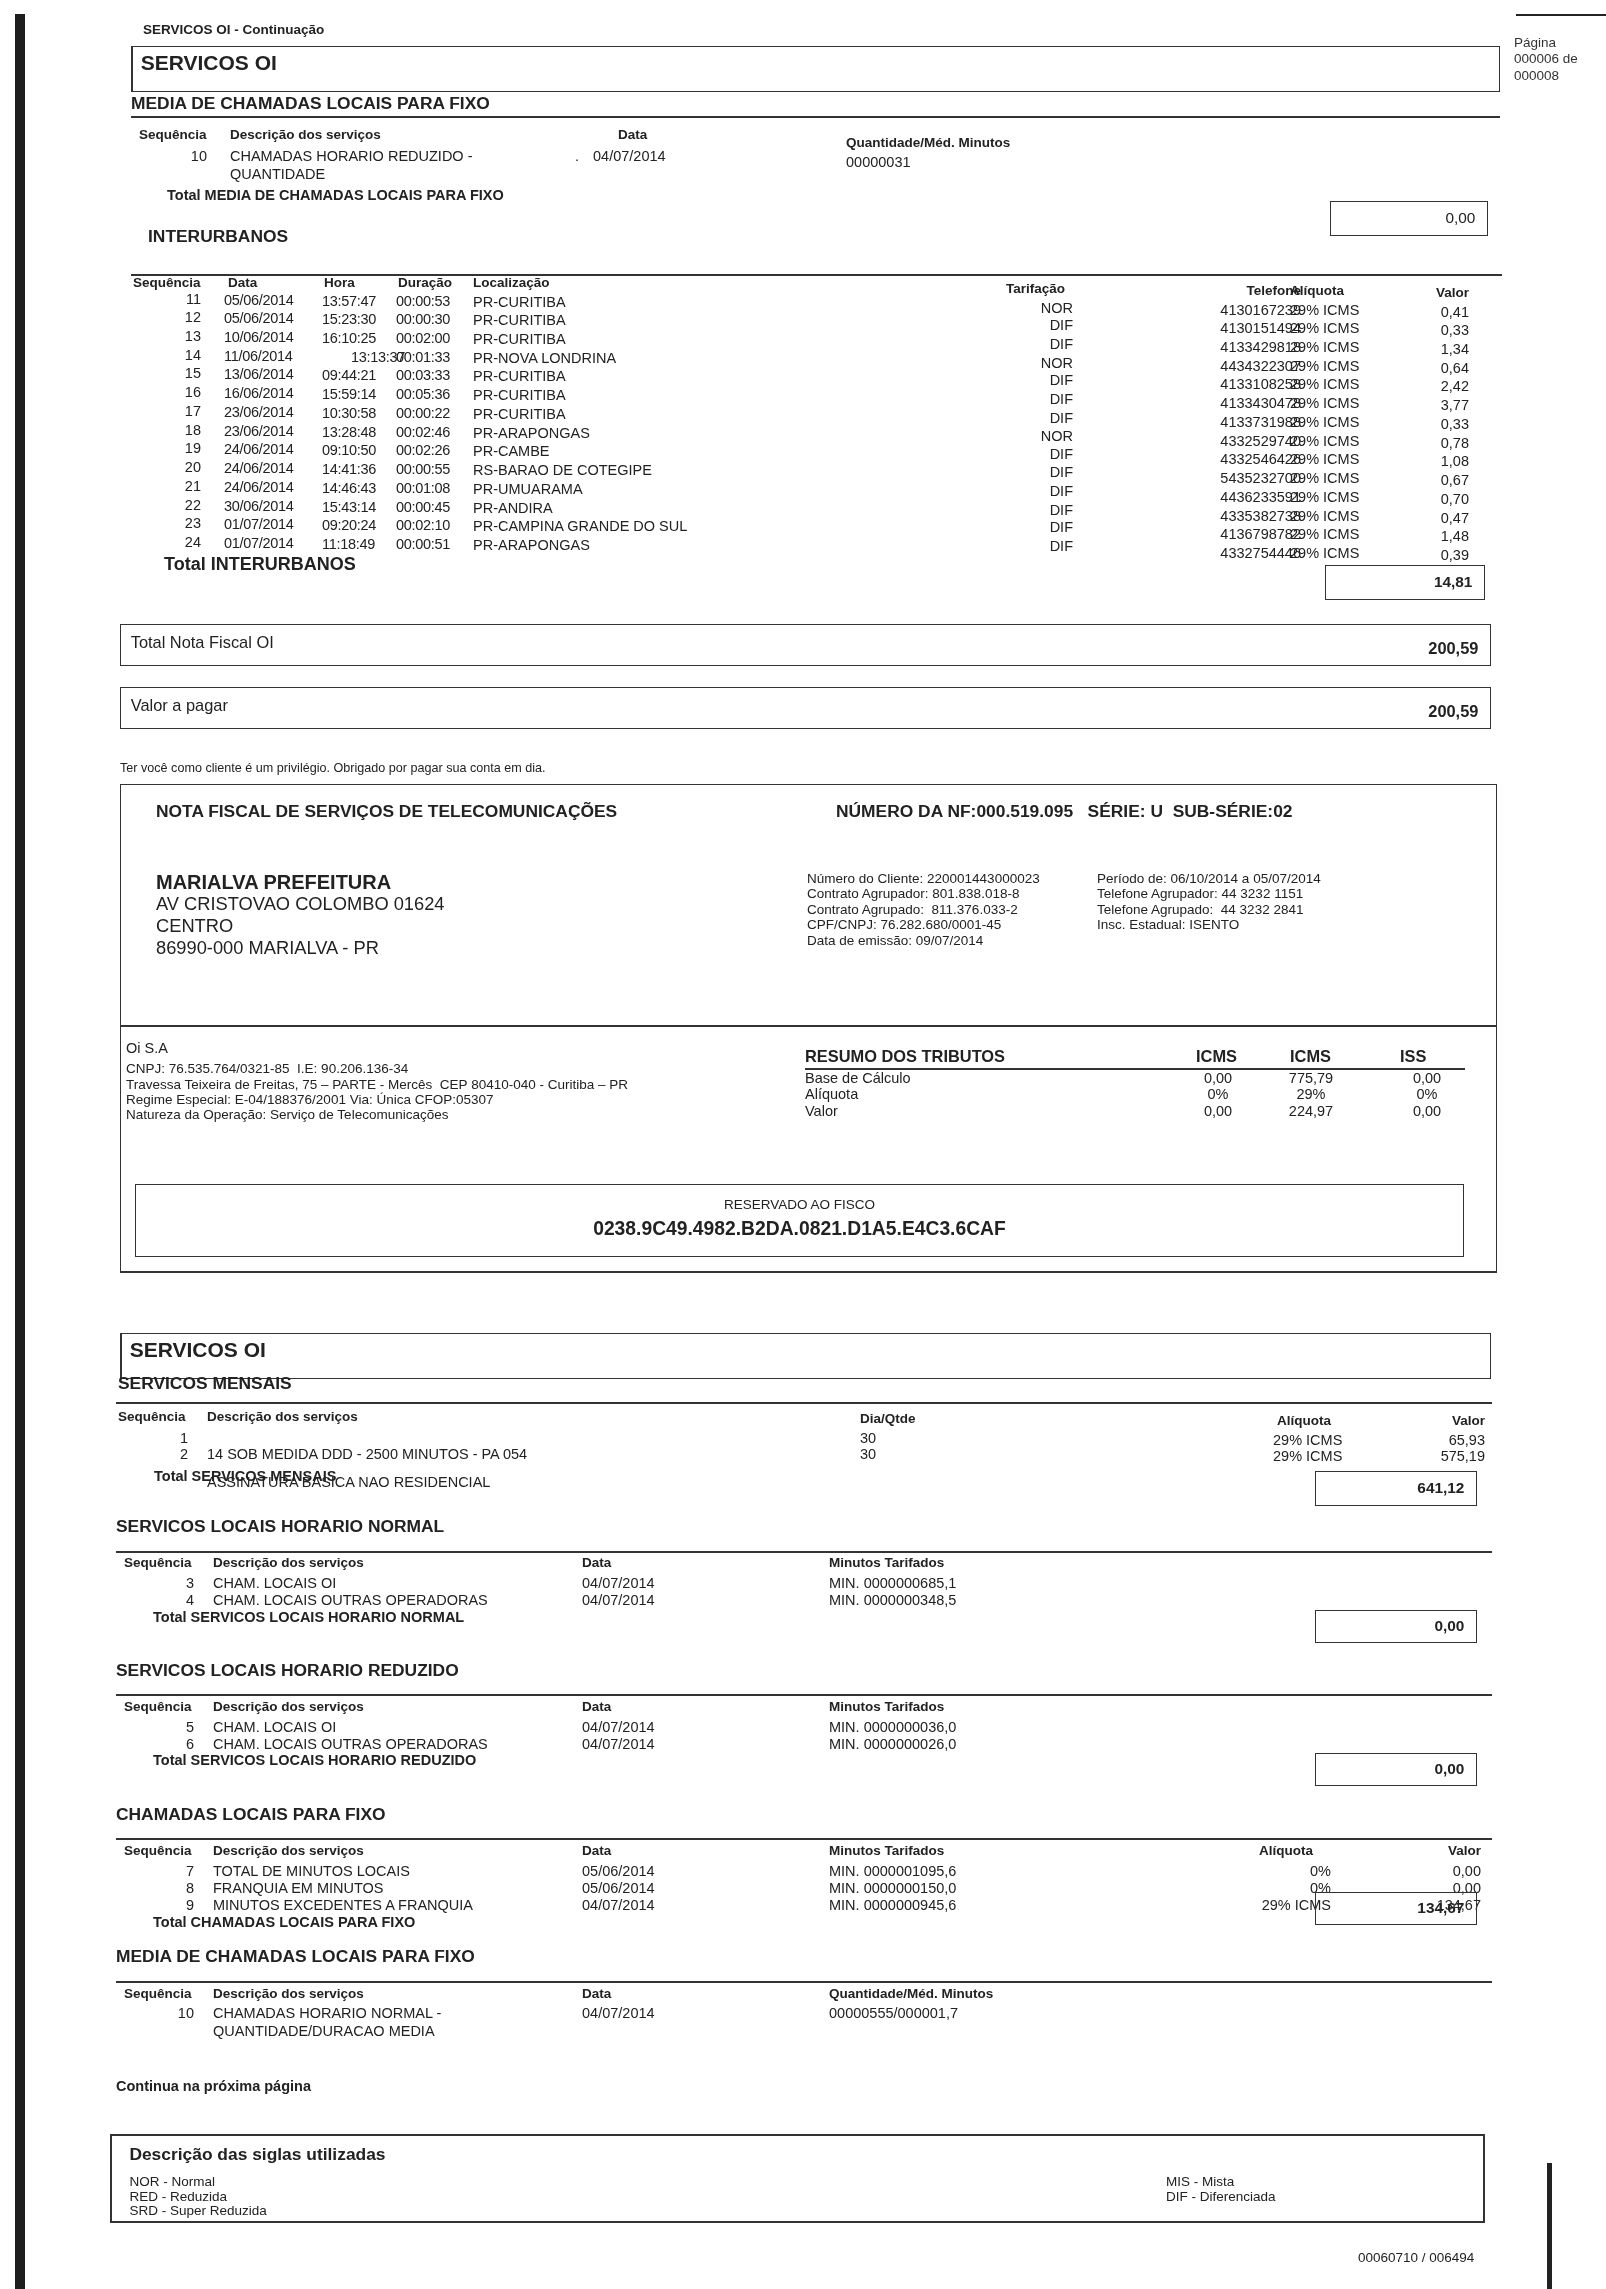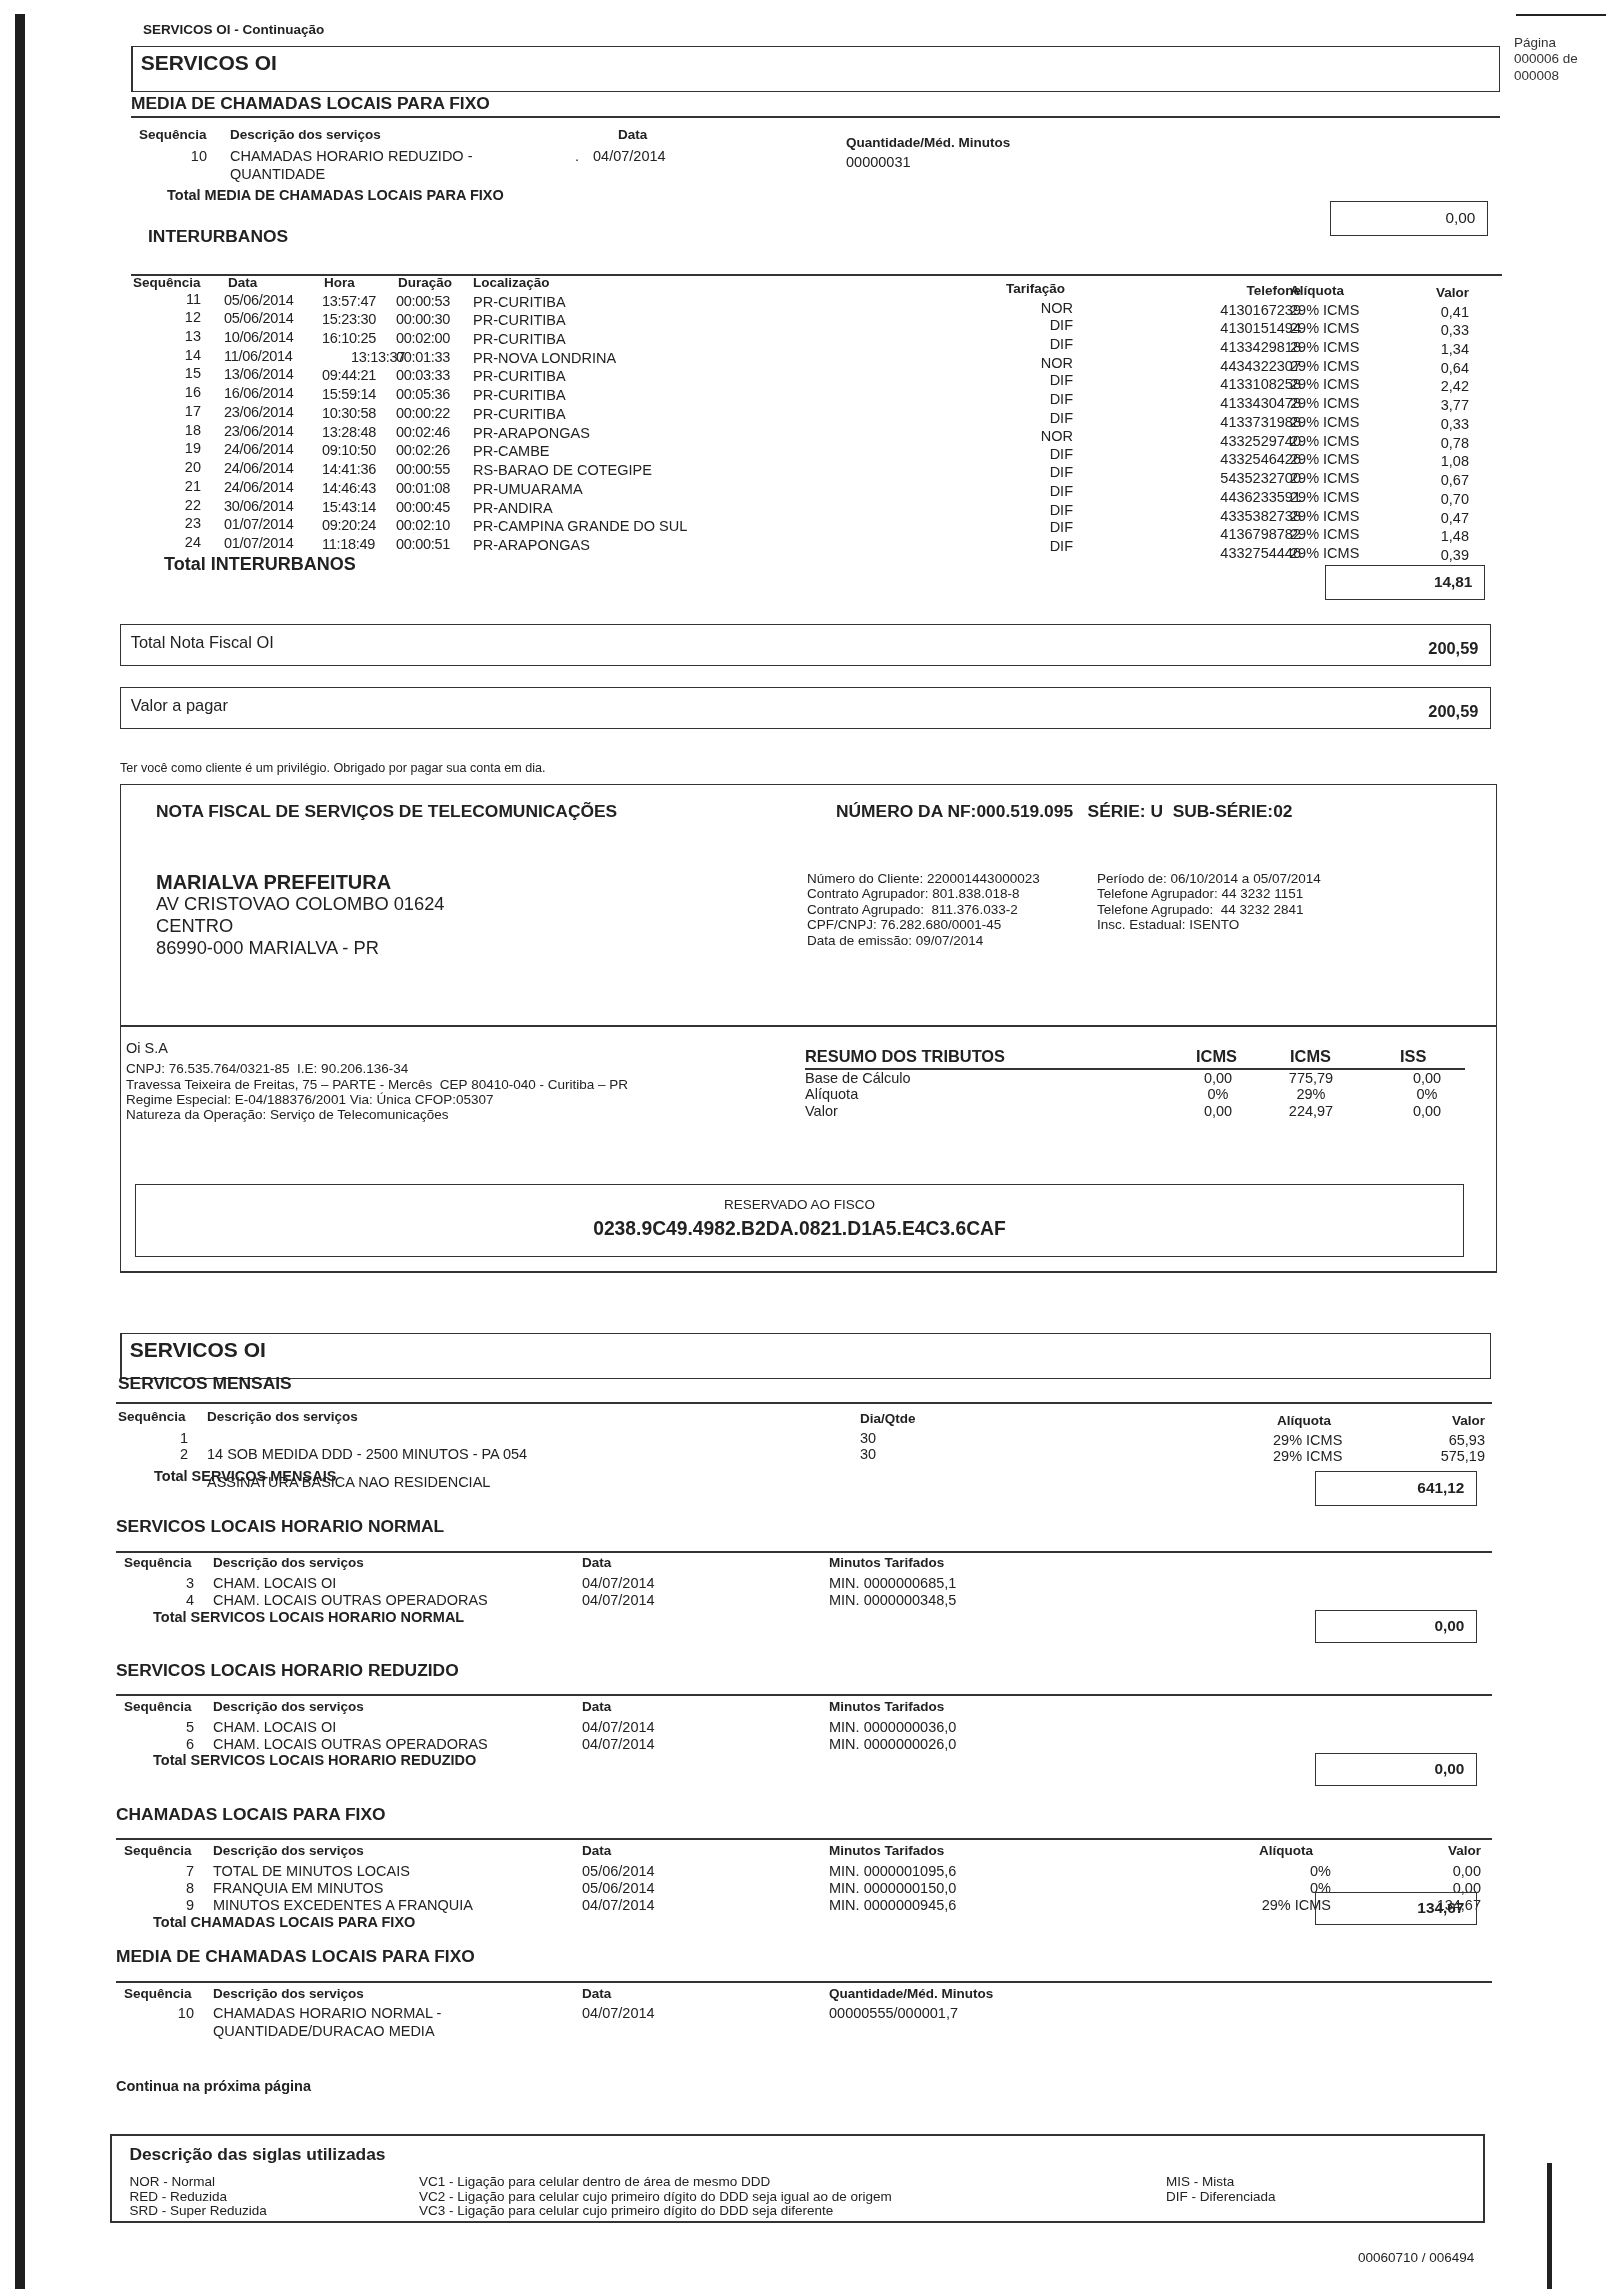--- a/index.html
+++ b/index.html
@@ -436,24 +436,19 @@
 
 <div class="abs b" style="left:116px;top:2078px;font-size:14.5px;">Continua na próxima página</div>
 
 <div class="box" style="left:110px;top:2134px;width:1375px;height:89px;border-width:2.9px;">
   <div class="abs b" style="left:17.4px;top:7.7px;font-size:17.4px;">Descrição das siglas utilizadas</div>
   <div id="legend-col1" class="abs" style="left:17.4px;top:39px;font-size:13.5px;line-height:14.5px;">
       <div style="white-space:pre;">NOR - Normal</div>
       <div style="white-space:pre;">RED - Reduzida</div>
       <div style="white-space:pre;">SRD - Super Reduzida</div>
     </div>
-  <div id="legend-col2" class="abs" style="left:307px;top:39px;font-size:13.5px;line-height:14.5px;">
-      <div style="white-space:pre;">VC1 - Ligação para celular dentro de área de mesmo DDD</div>
-      <div style="white-space:pre;">VC2 - Ligação para celular cujo primeiro dígito do DDD seja igual ao de origem</div>
-      <div style="white-space:pre;">VC3 - Ligação para celular cujo primeiro dígito do DDD seja diferente</div>
-    </div>
   <div id="legend-col3" class="abs" style="left:1054px;top:39px;font-size:13.5px;line-height:14.5px;">
       <div style="white-space:pre;">MIS - Mista</div>
       <div style="white-space:pre;">DIF - Diferenciada</div>
     </div>
 </div>
 <div class="abs" style="left:1358px;top:2250px;font-size:13.5px;">00060710 / 006494</div>
 
 
 </body></html>

